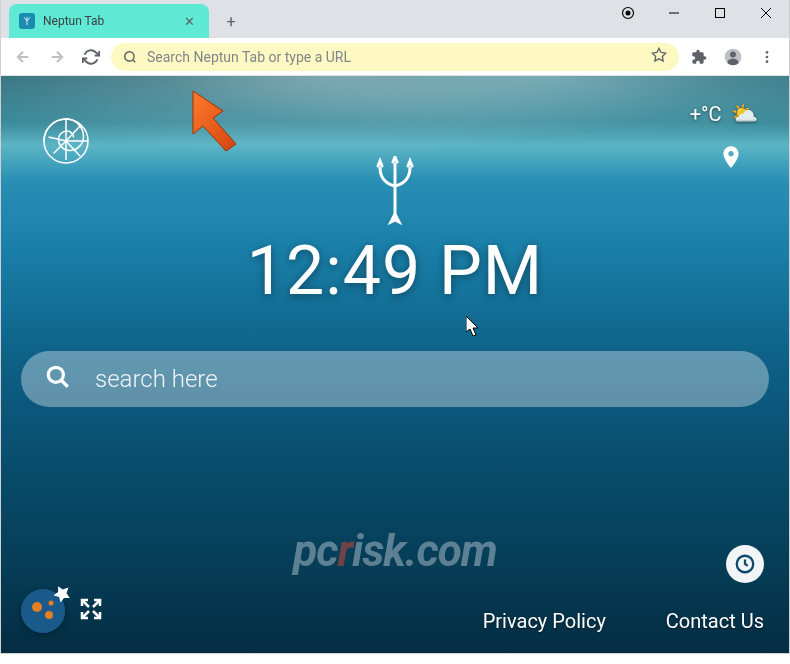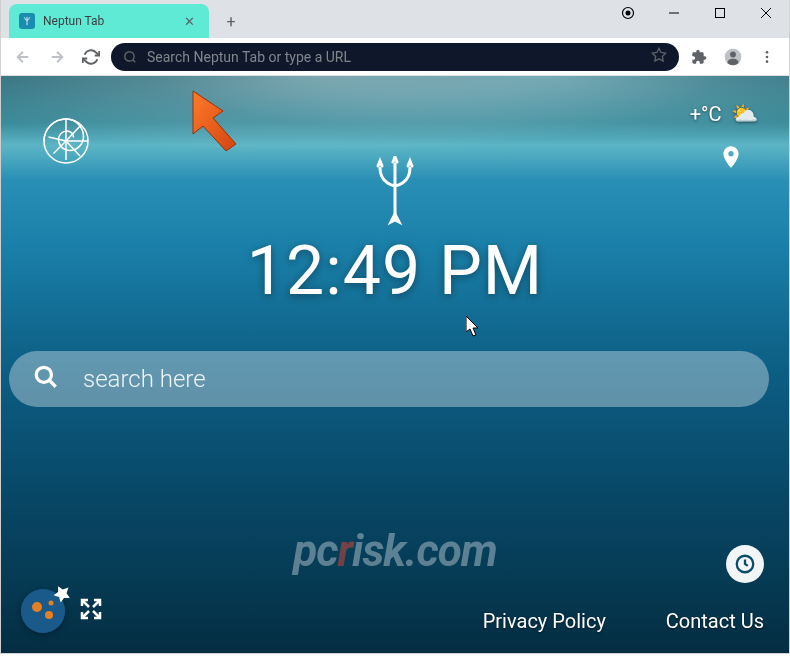--- a/index.html
+++ b/index.html
@@ -14,21 +14,21 @@
 .tab-favicon svg { width: 10px; height: 10px; }
 .tab-title { font-size: 12px; color: #3c4043; flex: 1; }
 .tab-close { margin-left: auto; color: #5f6368; font-size: 13px; padding: 0 4px; }
 .newtab { width: 28px; height: 28px; margin-left: 8px; margin-bottom: 3px; display: flex; align-items: center; justify-content: center; color: #5f6368; font-size: 16px; border-radius: 50%; }
 .tabstrip .win-controls { top: -2px; }
 
 
 .toolbar { height: 38px; background: #fff; display: flex; align-items: center; padding: 0 8px; gap: 6px; border-bottom: 1px solid #e2e2e2; border-left: 1px solid #d0d0d0; border-right: 1px solid #d0d0d0; }
 .tool-btn { width: 28px; height: 28px; display: flex; align-items: center; justify-content: center; border-radius: 50%; color: #5f6368; }
 .tool-btn.disabled { color: #bdc1c6; }
-.omnibox { flex: 1; height: 28px; background: #0f172a; border-radius: 14px; display: flex; align-items: center; padding: 0 12px; gap: 10px; }
+.omnibox { flex: 1; height: 28px; background: #fef9c3; border-radius: 14px; display: flex; align-items: center; padding: 0 12px; gap: 10px; }
 .omnibox-icon { color: #5f6368; display: flex; }
 .omnibox-text { font-size: 14px; color: #80868b; flex: 1; }
 .omnibox-star { color: #5f6368; }
 
 
 .content { position: relative; height: 578px; overflow: hidden; border-left: 1px solid #d0d0d0; border-right: 1px solid #d0d0d0; border-bottom: 1px solid #d0d0d0; background:
   linear-gradient(180deg,
     #2d6d7a 0%,
     #3a8a9a 8%,
     #5cb5c5 12%,
@@ -49,21 +49,21 @@
 .weather-icon { font-size: 22px; }
 .location-pin { position: absolute; top: 65px; right: 45px; color: #fff; font-size: 28px; text-shadow: 0 1px 3px rgba(0,0,0,0.5); }
 
 
 .trident { position: absolute; top: 80px; left: 50%; transform: translateX(-50%); }
 
 
 .clock { position: absolute; top: 155px; left: 0; right: 0; text-align: center; color: #fff; font-size: 68px; font-weight: 400; letter-spacing: 1px; text-shadow: 0 2px 8px rgba(0,0,0,0.4); }
 
 
-.searchbar { position: absolute; top: 275px; left: 8px; right: 20px; height: 56px; background: rgba(255,255,255,0.35); border-radius: 28px; display: flex; align-items: center; padding: 0 24px; gap: 24px; }
+.searchbar { position: absolute; top: 275px; left: 20px; right: 20px; height: 56px; background: rgba(255,255,255,0.35); border-radius: 28px; display: flex; align-items: center; padding: 0 24px; gap: 24px; }
 .searchbar-icon { color: #fff; }
 .searchbar-input { flex: 1; background: transparent; border: none; outline: none; font-size: 24px; color: #fff; font-weight: 300; }
 .searchbar-input::placeholder { color: rgba(255,255,255,0.9); }
 
 
 .bottom-left { position: absolute; bottom: 20px; left: 20px; display: flex; align-items: center; gap: 14px; }
 .circle-icon { width: 44px; height: 44px; border-radius: 50%; background: #1e6ba8; display: flex; align-items: center; justify-content: center; box-shadow: 0 2px 6px rgba(0,0,0,0.3); }
 .circle-icon.orange { background: #0a4a6a; position: relative; }
 .expand-icon { color: #fff; }
 .bottom-right { position: absolute; bottom: 70px; right: 25px; }

